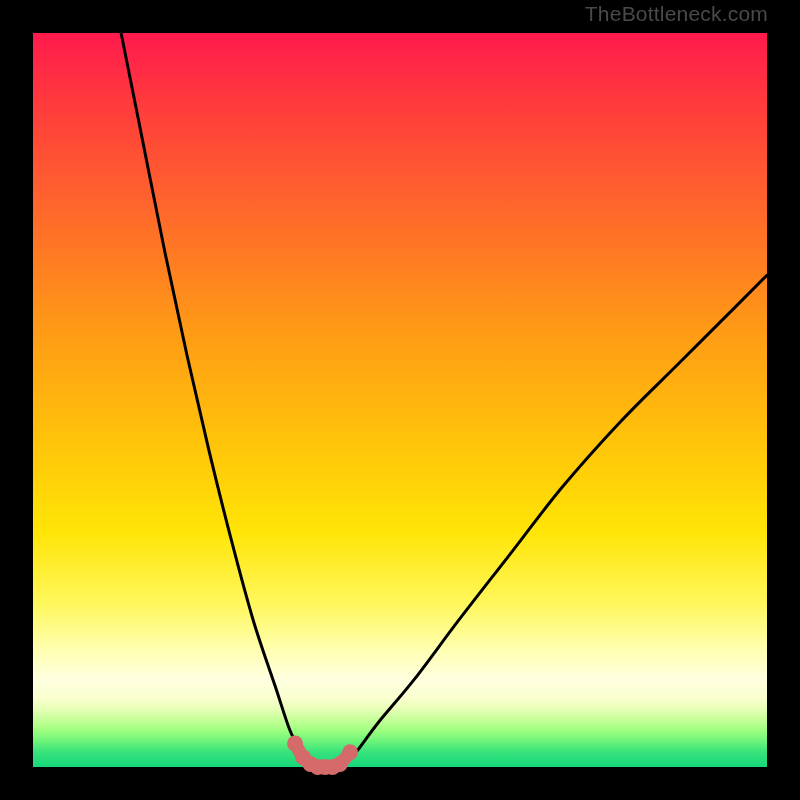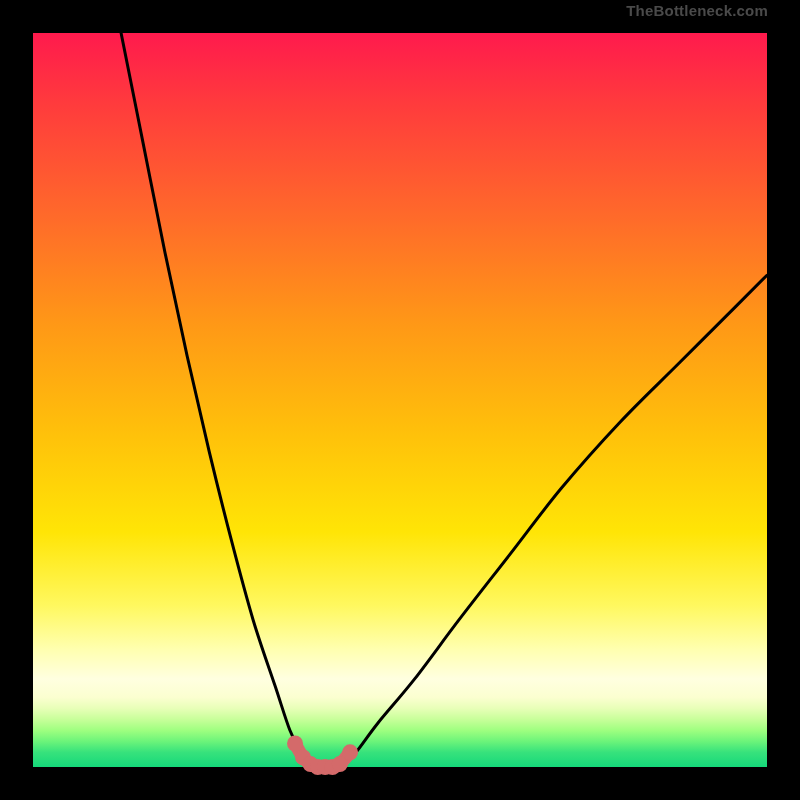--- a/index.html
+++ b/index.html
@@ -40,22 +40,22 @@
       #9fff80 95%,
       #6cf47a 96.5%,
       #37e27c 98%,
       #15d87a 100%);
   }
   .watermark {
     position: absolute;
     top: 2px;
     right: 32px;
     font-family: Arial, Helvetica, sans-serif;
-    font-size: 15px;
-    font-weight: 700;
+    font-size: 21px;
+    font-weight: 400;
     color: #4a4a4a;
     letter-spacing: 0.2px;
   }
   svg.curves {
     position: absolute;
     top: 0;
     left: 0;
   }
 </style>
 </head>

